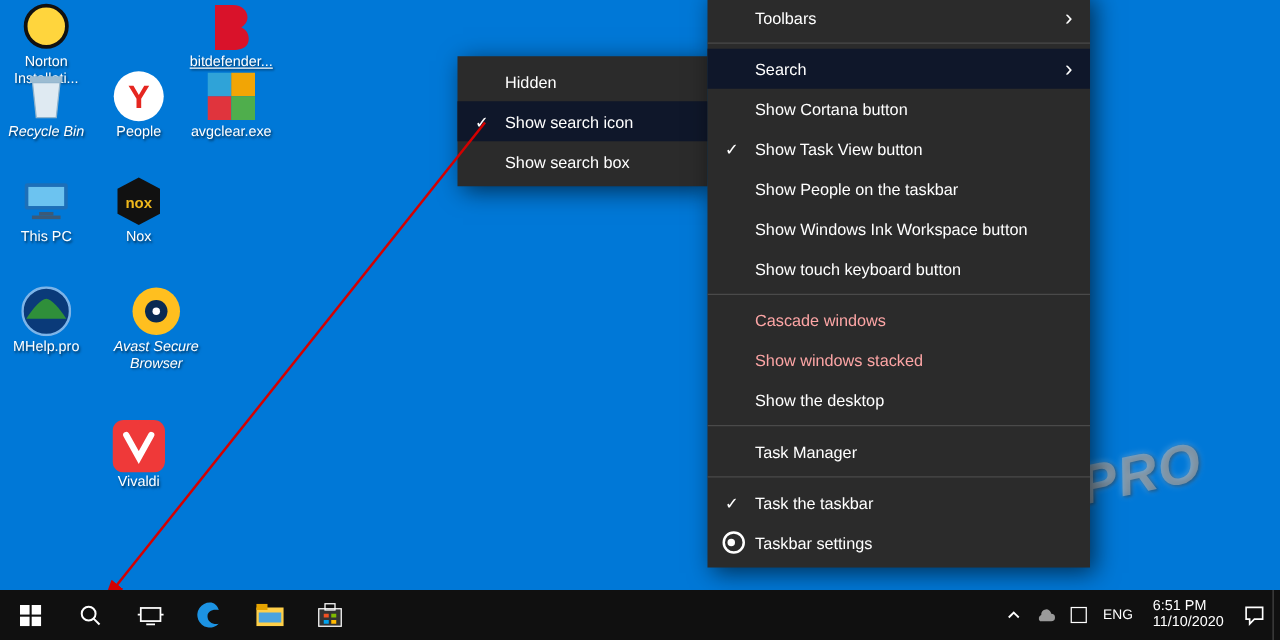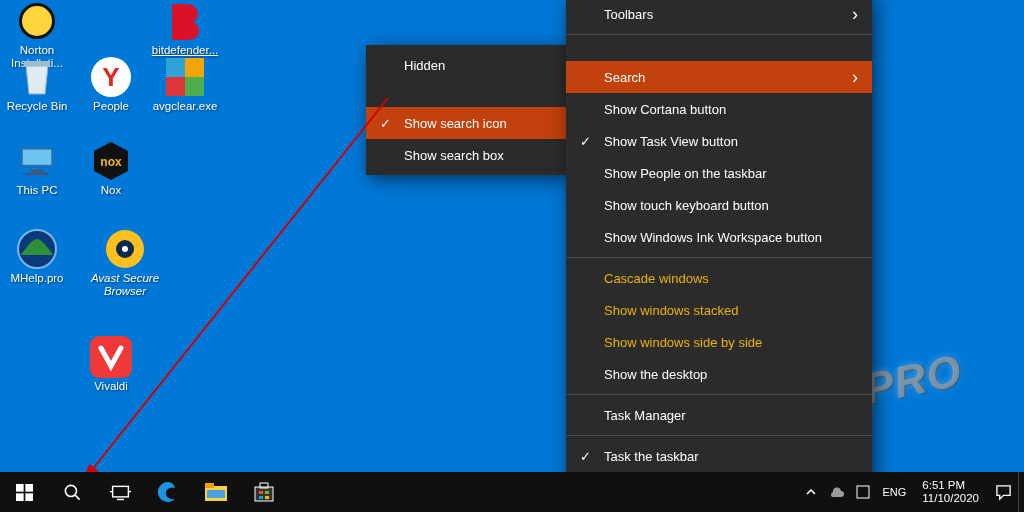--- a/index.html
+++ b/index.html
@@ -16,22 +16,22 @@
   .taskbar { position:absolute; left:0; right:0; bottom:0; height:40px; background:#101010; display:flex; align-items:center; }
   .taskbar .titem { width:48px; height:40px; display:flex; align-items:center; justify-content:center; color:#fff; }
   .taskbar .tray { margin-left:auto; display:flex; align-items:center; height:40px; color:#fff; }
   .taskbar .tray .t { padding:0 6px; display:flex; align-items:center; justify-content:center; height:40px; font-size:11px; }
   .clock { text-align:left; line-height:1.15; font-size:11.5px; padding:0 10px; }
   .showdesk { width:6px; height:40px; border-left:1px solid #444; }
 
   
   .menu { position:absolute; background:#2b2b2b; color:#fff; padding:4px 0; box-shadow: 4px 4px 18px rgba(0,0,0,.6); }
   .menu .row { height:32px; display:flex; align-items:center; padding:0 40px 0 38px; font-size:13px; white-space:nowrap; position:relative; }
-  .menu .row.highlight { background:#c2410c;margin-top:26px; }
-  .menu .row.disabled { color:#eab308; }
+  .menu .row.highlight { background:#0f172a; }
+  .menu .row.disabled { color:#fca5a5; }
   .menu .sep { height:1px; background:#4a4a4a; margin:4px 0; }
   .menu .check::before { content:"✓"; position:absolute; left:14px; font-size:13px; }
   .menu .gear::before { content:""; position:absolute; left:12px; width:14px; height:14px; border:2px solid #fff; border-radius:50%; }
   .menu .gear::after { content:""; position:absolute; left:16px; top:13px; width:6px; height:6px; background:#fff; border-radius:50%; }
   .menu .chev::after { content:"›"; position:absolute; right:14px; font-size:18px; line-height:0; top:16px; }
 
   
   .arrow { position:absolute; pointer-events:none; }
 
   
@@ -51,21 +51,21 @@
       <div class="label">Norton Installati...</div>
     </div>
     <div class="dicon" style="left: 148px; top: 0px; text-decoration: underline;">
       <div class="glyph">
         <svg width="34" height="38" viewBox="0 0 34 38">
           <path d="M4 2h14c8 0 12 5 12 10s-5 8-5 8 6 2 6 9-6 9-13 9H4z" fill="#d9122a"></path>
         </svg>
       </div>
       <div class="label">bitdefender...</div>
     </div>
-    <div class="dicon" style="left: 0px; top: 56px;">
+    <div class="dicon" style="left: 0px; top: 56px; font-style: italic;">
       <div class="glyph">
         <svg width="38" height="42" viewBox="0 0 38 42">
           <path d="M8 10h22l-3 28H11z" fill="#dfeaf2" stroke="#8fb3cc"></path>
           <rect x="6" y="5" width="26" height="5" fill="#9cbcd2"></rect>
         </svg>
       </div>
       <div class="label">Recycle Bin</div>
     </div>
     <div class="dicon" style="left: 74px; top: 56px;">
       <div class="glyph">
@@ -145,26 +145,25 @@
     <div class="row">Show search box</div>
   </div>
 
 <div class="menu" style="left:566px; top:-6px; width:306px;">
     <div class="row chev">Toolbars</div>
     <div class="sep"></div>
     <div class="row highlight chev">Search</div>
     <div class="row">Show Cortana button</div>
     <div class="row check">Show Task View button</div>
     <div class="row">Show People on the taskbar</div>
+    <div class="row">Show Windows Ink Workspace button</div>
     <div class="row">Show touch keyboard button</div>
-    <div class="row">Show Windows Ink Workspace button</div>
     <div class="sep"></div>
     <div class="row disabled">Cascade windows</div>
     <div class="row disabled">Show windows stacked</div>
-    <div class="row disabled">Show windows side by side</div>
     <div class="row">Show the desktop</div>
     <div class="sep"></div>
     <div class="row">Task Manager</div>
     <div class="sep"></div>
     <div class="row check">Task the taskbar</div>
     <div class="row gear">Taskbar settings</div>
   </div>
 
 <svg class="arrow" style="left:0;top:0;" width="1024" height="512">
   <defs>

